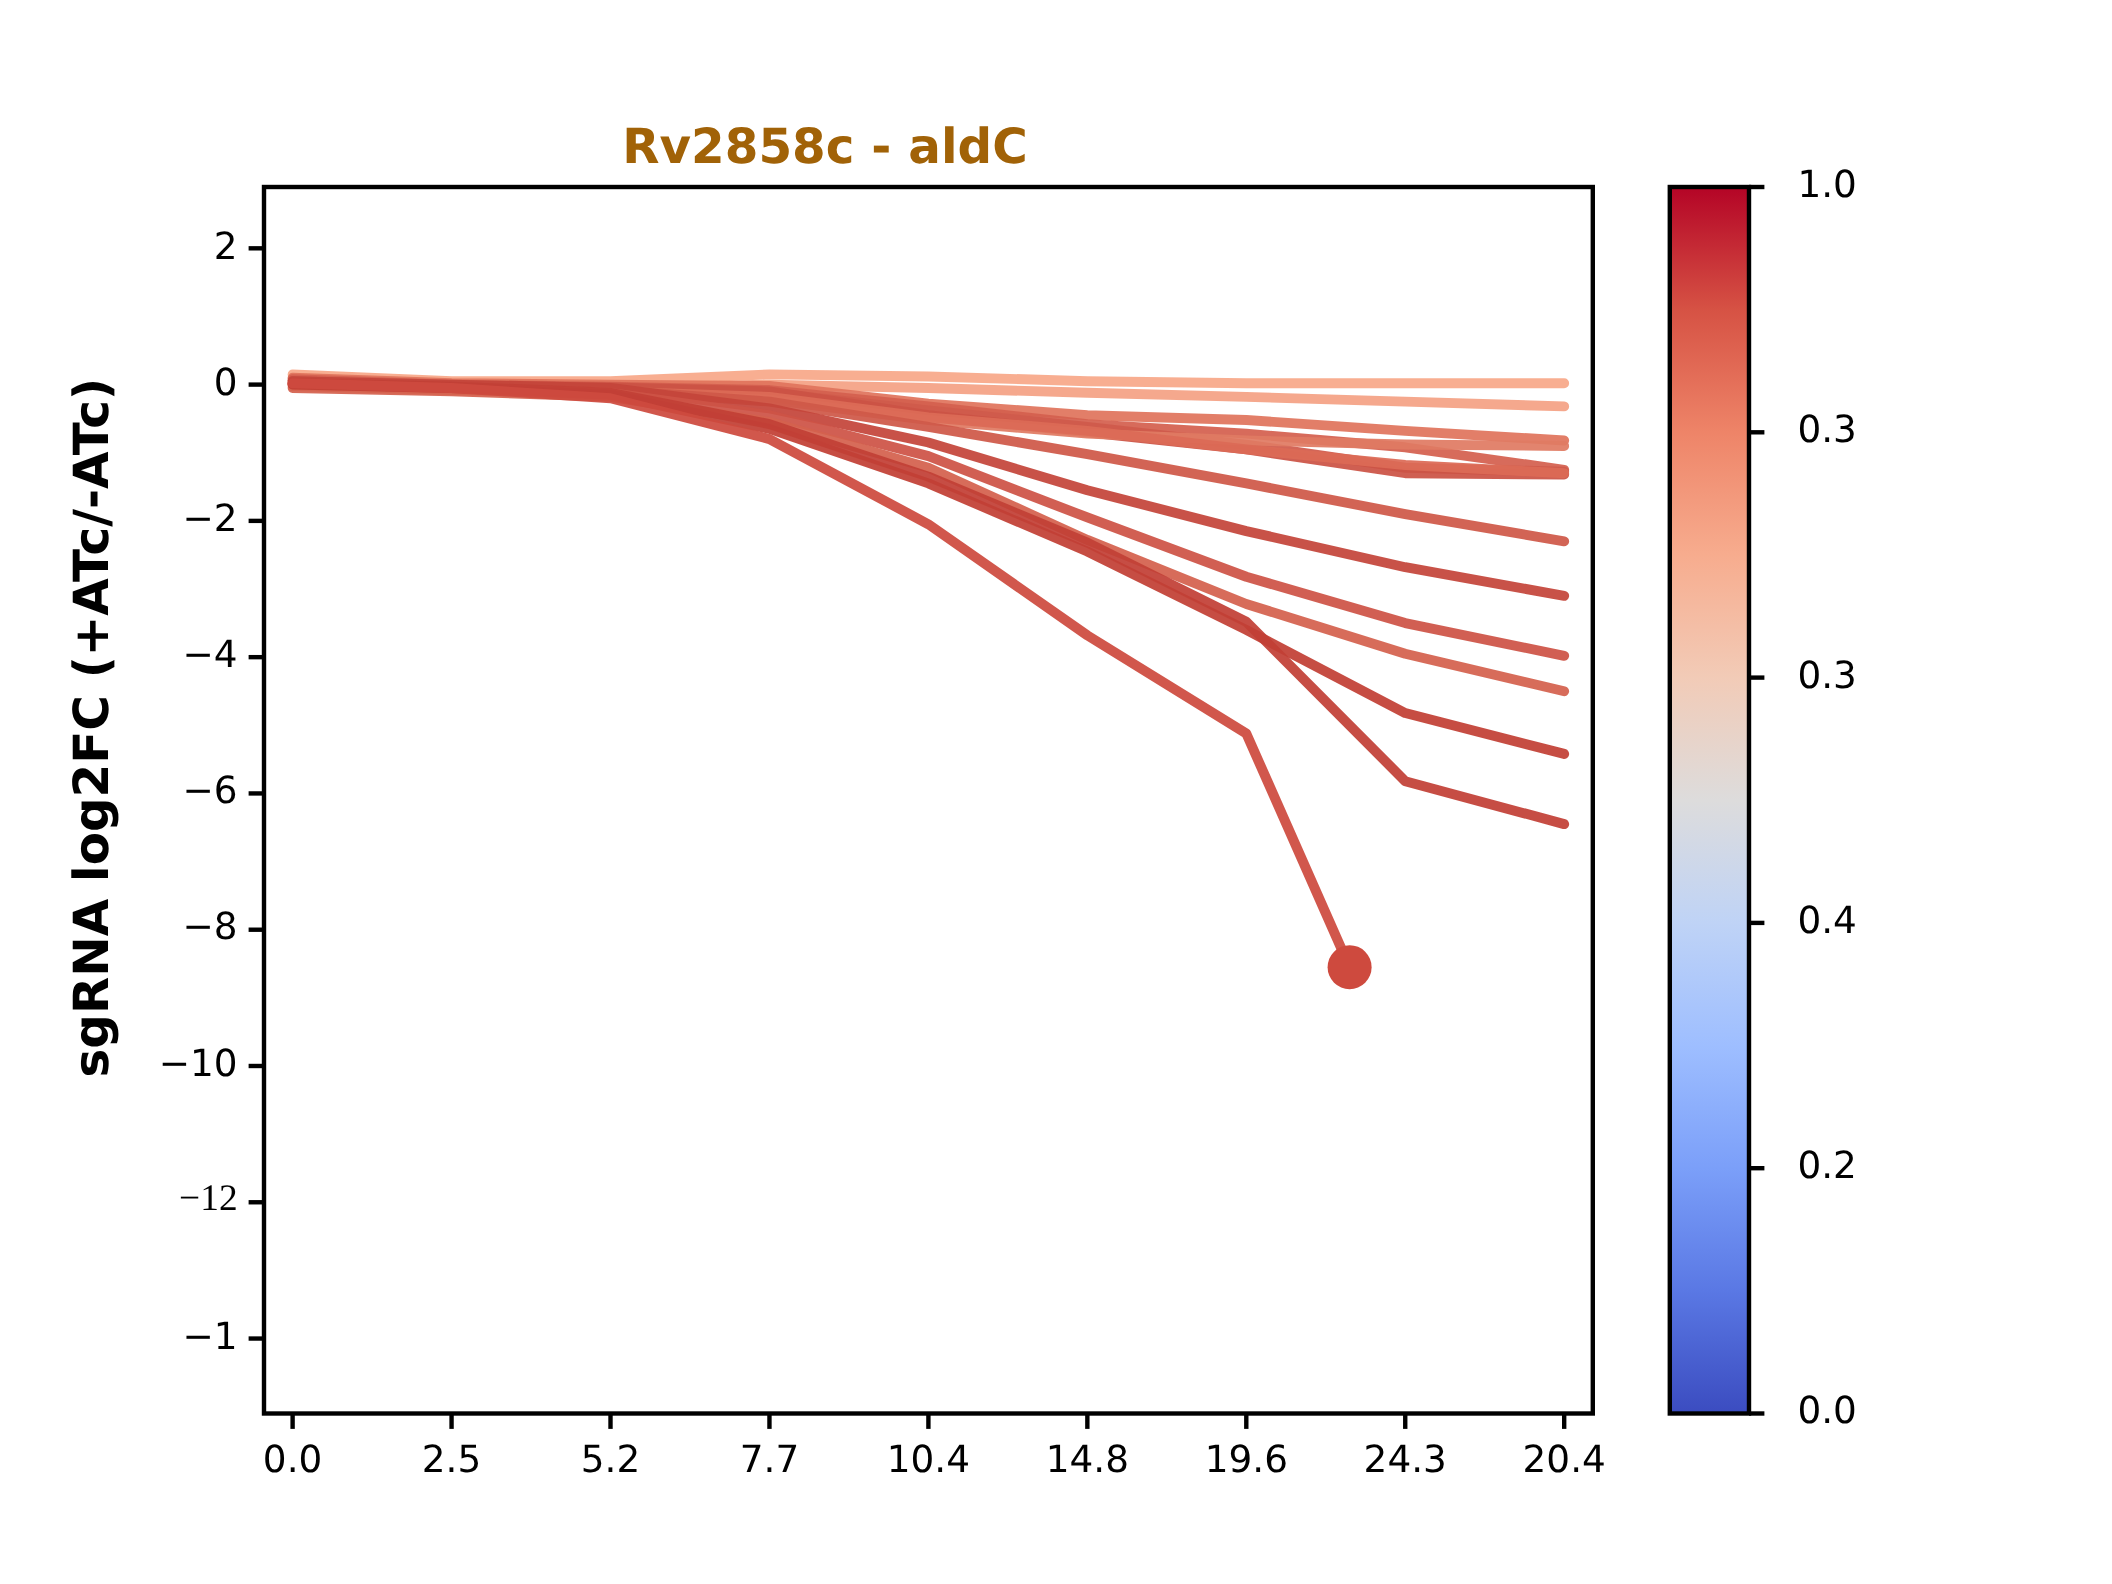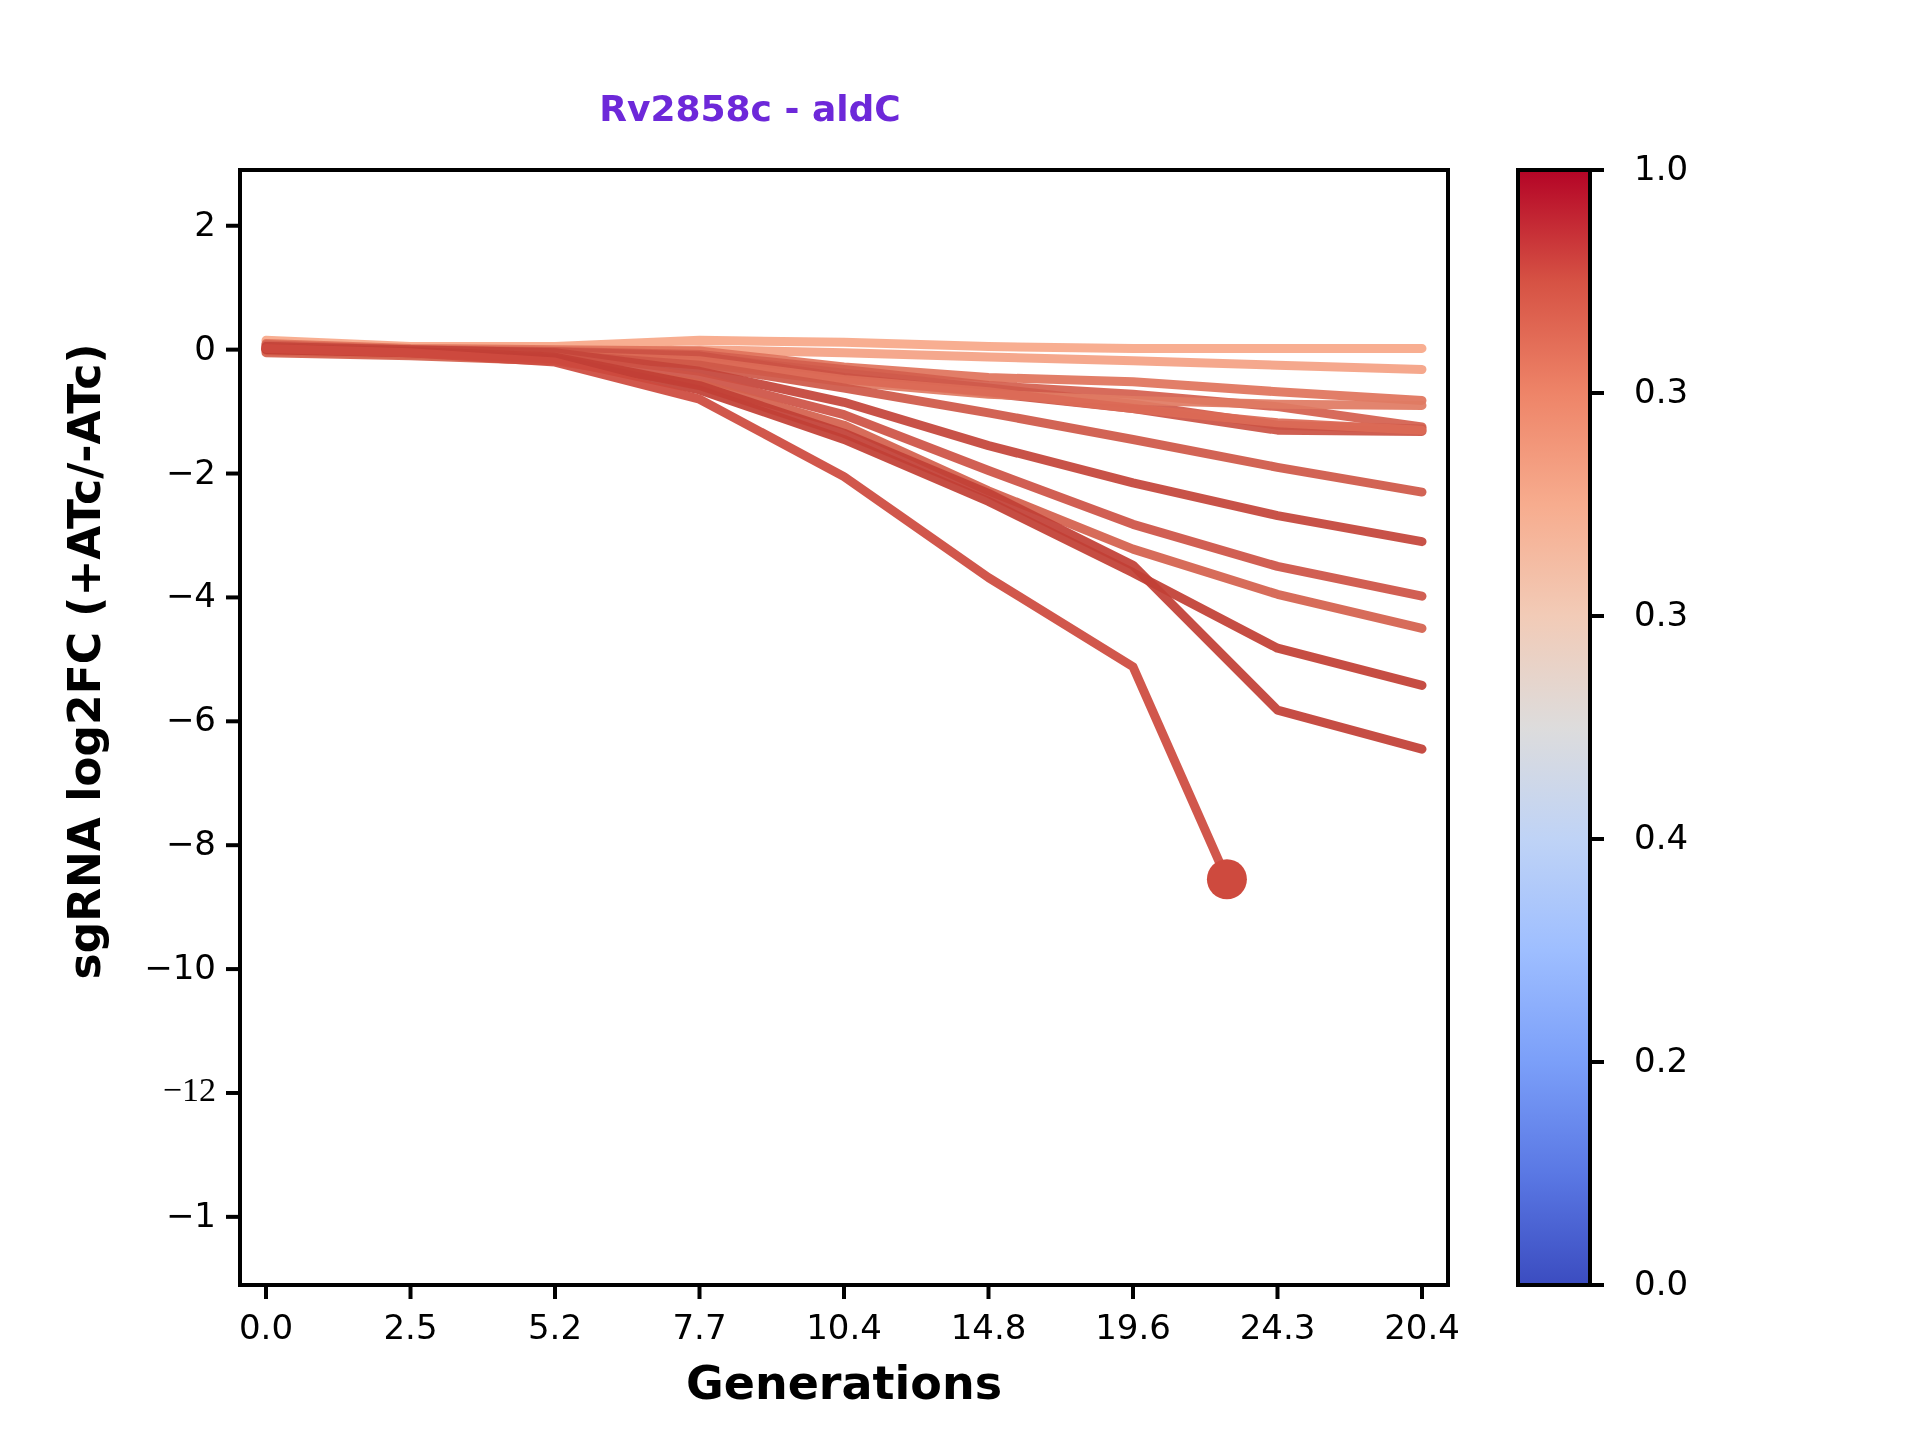--- a/index.html
+++ b/index.html
@@ -15,26 +15,26 @@
   }
   #figure {
     position: relative;
     width: 1920px;
     height: 1440px;
     background: #ffffff;
   }
   #chart-title {
     position: absolute;
     left: 0;
-    top: 88px;
+    top: 108px;
     width: 1500px;
     text-align: center;
-    font-size: 36px;
+    font-size: 44px;
     font-weight: bold;
-    color: #6d28d9;
+    color: #a16207;
     font-family: "DejaVu Sans", sans-serif;
     letter-spacing: 0px;
   }
   #plot-svg {
     position: absolute;
     left: 0;
     top: 0;
   }
   #ylabel {
     position: absolute;
@@ -158,21 +158,20 @@
         <line x1="1590" y1="170" x2="1604" y2="170" stroke="#000000" stroke-width="4"></line>
         <line x1="1590" y1="393" x2="1604" y2="393" stroke="#000000" stroke-width="4"></line>
         <line x1="1590" y1="616" x2="1604" y2="616" stroke="#000000" stroke-width="4"></line>
         <line x1="1590" y1="839" x2="1604" y2="839" stroke="#000000" stroke-width="4"></line>
         <line x1="1590" y1="1062" x2="1604" y2="1062" stroke="#000000" stroke-width="4"></line>
         <line x1="1590" y1="1285" x2="1604" y2="1285" stroke="#000000" stroke-width="4"></line>
       </g>
   </svg>
 
   <div id="ylabel">sgRNA log2FC (+ATc/-ATc)</div>
-  <div id="xlabel">Generations</div>
 
   <div id="ytick-layer">
       <div class="ytick-label" style="left: 16px; top: 203.75px; width: 200px;">2</div>
       <div class="ytick-label" style="left: 16px; top: 327.639px; width: 200px;">0</div>
       <div class="ytick-label" style="left: 16px; top: 451.528px; width: 200px;">−2</div>
       <div class="ytick-label" style="left: 16px; top: 575.417px; width: 200px;">−4</div>
       <div class="ytick-label" style="left: 16px; top: 699.306px; width: 200px;">−6</div>
       <div class="ytick-label" style="left: 16px; top: 823.194px; width: 200px;">−8</div>
       <div class="ytick-label" style="left: 16px; top: 947.083px; width: 200px;">−10</div>
       <div class="ytick-label" style="left: 16px; top: 1070.97px; width: 200px; font-family: Liberation Serif, serif;">−12</div>

